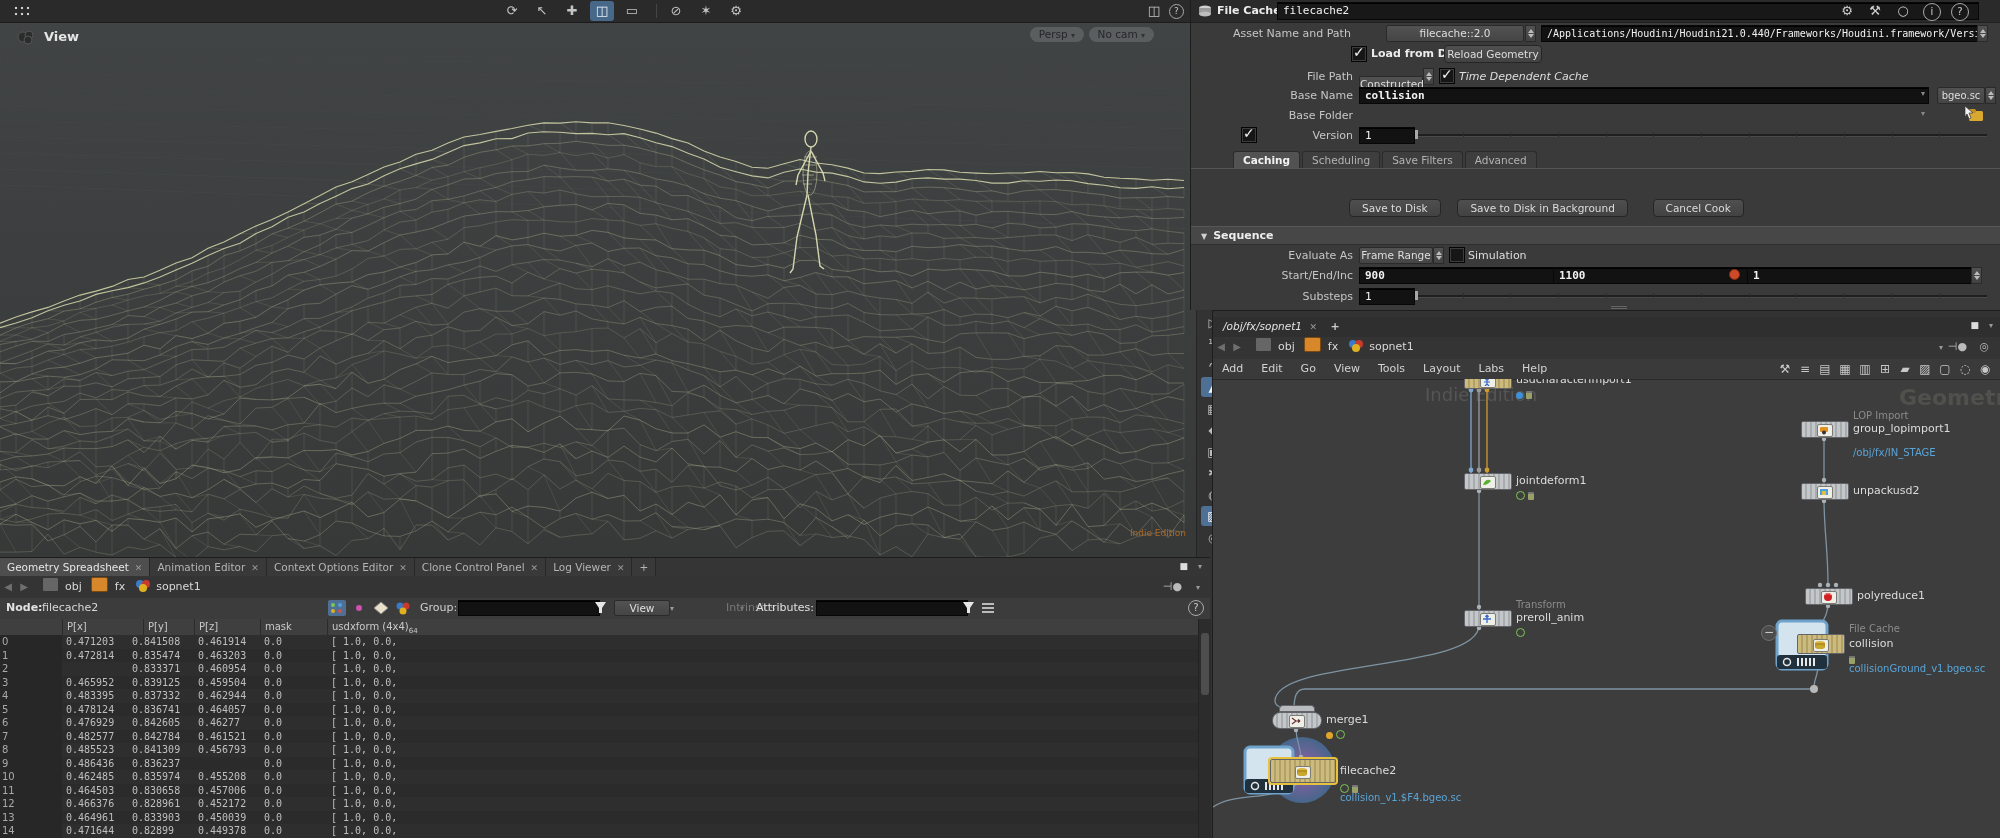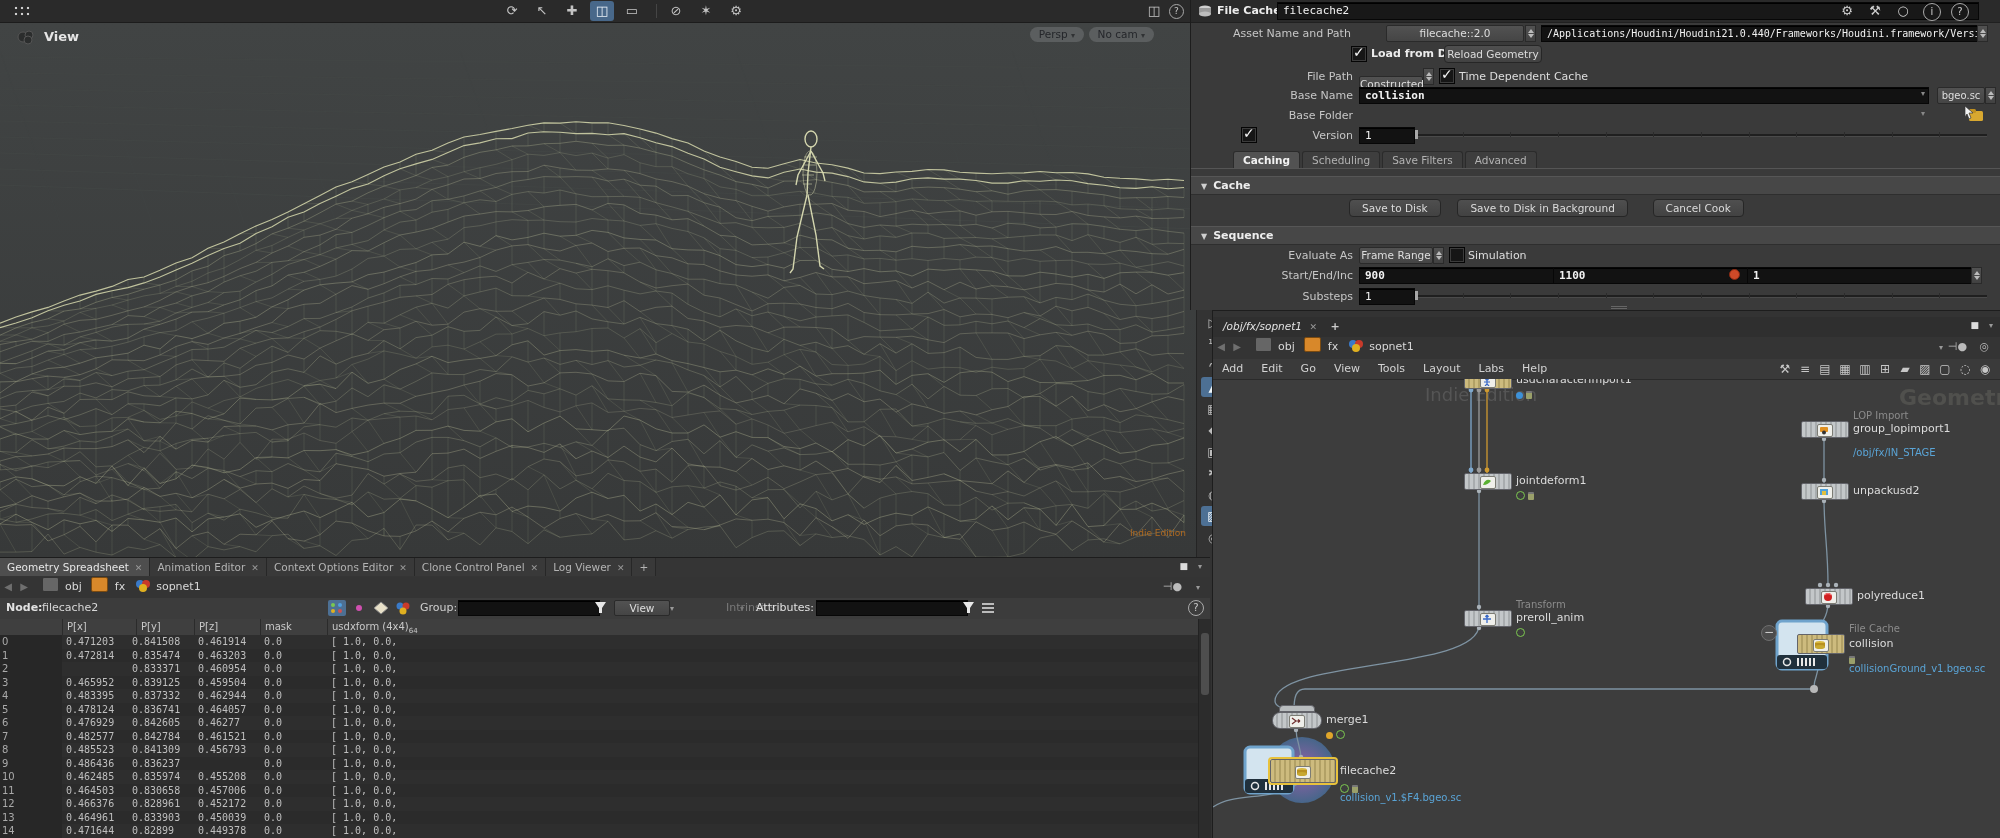--- a/index.html
+++ b/index.html
@@ -288,21 +288,21 @@
     <div class="r cb on" style="left:160px;top:46px;"></div>
     <span class="r" style="left:180px;top:47px;font-weight:bold;color:#ececec;">Load from Disk</span>
     <div class="r btn" style="left:253px;top:45px;width:96px;height:16px;">
       <span>Reload Geometry</span></div>
 
     <div class="r plabel" style="left:42px;top:70px;width:120px;">File Path</div>
     <div class="r pdrop" style="left:168px;top:68px;width:62px;height:15px;margin-top:8px;">
       <span>Constructed</span></div>
     <div class="r spin" style="left:232px;top:68px;"></div>
     <div class="r cb on" style="left:248px;top:68px;"></div>
-    <span class="r" style="left:268px;top:70px;color:#dedede;">Time Dependent Cache</span>
+    <span class="r" style="left:268px;top:70px;color:#dedede;font-style:italic;">Time Dependent Cache</span>
 
     <div class="r plabel" style="left:42px;top:89px;width:120px;">Base Name</div>
     <div class="r pfield" style="left:168px;top:87px;width:558px;height:15px;font-weight:bold;">
       <span>collision</span></div>
     <span class="r" style="left:730px;top:89px;color:#888;font-size:8px;">▾</span>
     <div class="r pdrop" style="left:746px;top:87px;width:46px;height:15px;font-size:10px;">
       <span>bgeo.sc</span></div>
     <div class="r spin" style="left:794px;top:87px;"></div>
 
     <div class="r plabel" style="left:42px;top:109px;width:120px;">Base Folder</div>
@@ -328,21 +328,20 @@
         <div class="tick" style="left: 333.667px;"></div>
         <div class="tick" style="left: 381.333px;"></div>
         <div class="tick" style="left: 429px;"></div>
         <div class="tick" style="left: 476.667px;"></div>
         <div class="tick" style="left: 524.333px;"></div>
       </div>
 
     <div class="r" id="ptabs" style="left:42px;top:151px;"><span class="ptab act">Caching</span><span class="ptab">Scheduling</span><span class="ptab">Save Filters</span><span class="ptab">Advanced</span></div>
     <div class="r" style="left:0;top:168px;width:810px;height:1px;background:#555;"></div>
 
-    <div class="r sect" style="left:0;top:176px;width:800px;"><span>Cache</span></div>
     <div class="r" id="cache-buttons" style="left:158px;top:199px;">
         <div class="r btn" style="left: 0px; top: 0px; height: 16px; padding: 0px 12px; white-space: nowrap;">Save to Disk</div>
         <div class="r btn" style="left: 108.4px; top: 0px; height: 16px; padding: 0px 12px; white-space: nowrap;">Save to Disk in Background</div>
         <div class="r btn" style="left: 303.6px; top: 0px; height: 16px; padding: 0px 12px; white-space: nowrap;">Cancel Cook</div>
       </div>
 
     <div class="r sect" style="left:0;top:226px;width:800px;"><span>Sequence</span></div>
     <div class="r plabel" style="left:42px;top:249px;width:120px;">Evaluate As</div>
     <div class="r pdrop" style="left:168px;top:247px;width:72px;height:15px;">
       <span>Frame Range</span></div>
@@ -613,21 +612,21 @@
       <span style="position:absolute;left:756px;top:3px;color:#e0e0e0;">Attributes:</span>
       <span class="r pfield" style="left:816px;top:2px;width:140px;height:14px;"></span>
       <svg class="funnel r" style="left:962px;top:3px;">
         <path d="M1,1 L12,1 L8,7 L8,12 L5,12 L5,7 Z" fill="#e8e8e8"></path>
         </svg>
       <span class="ham r" style="left:982px;top:5px;"></span>
       <span class="qm r" style="left:1188px;top:2px;">?</span>
     </div>
     <div class="r sheader" id="sheet-header">
         <div class="hcell" style="left: 62px; width: 61px;">P[x]</div>
-        <div class="hcell" style="left: 136px; width: 61px;">P[y]</div>
+        <div class="hcell" style="left: 143px; width: 61px;">P[y]</div>
         <div class="hcell" style="left: 194px; width: 61px;">P[z]</div>
         <div class="hcell" style="left: 260px; width: 62px;">mask</div>
         <div class="hcell" style="left: 327px; width: 495px;">usdxform (4x4)<sub style="font-size:7px">64</sub></div>
       </div>
     <div class="r" id="sheet-rows" style="left:0;top:77px;width:1198px;height:204px;overflow:hidden;">
         <div class="srow" style="top: 0px; background: rgb(46, 46, 46);">
           <div class="num">0</div>
           <div class="cell" style="left: 62px; width: 61px;">0.471203</div>
           <div class="cell" style="left: 128px; width: 61px;">0.841508</div>
           <div class="cell" style="left: 194px; width: 61px;">0.461914</div>

